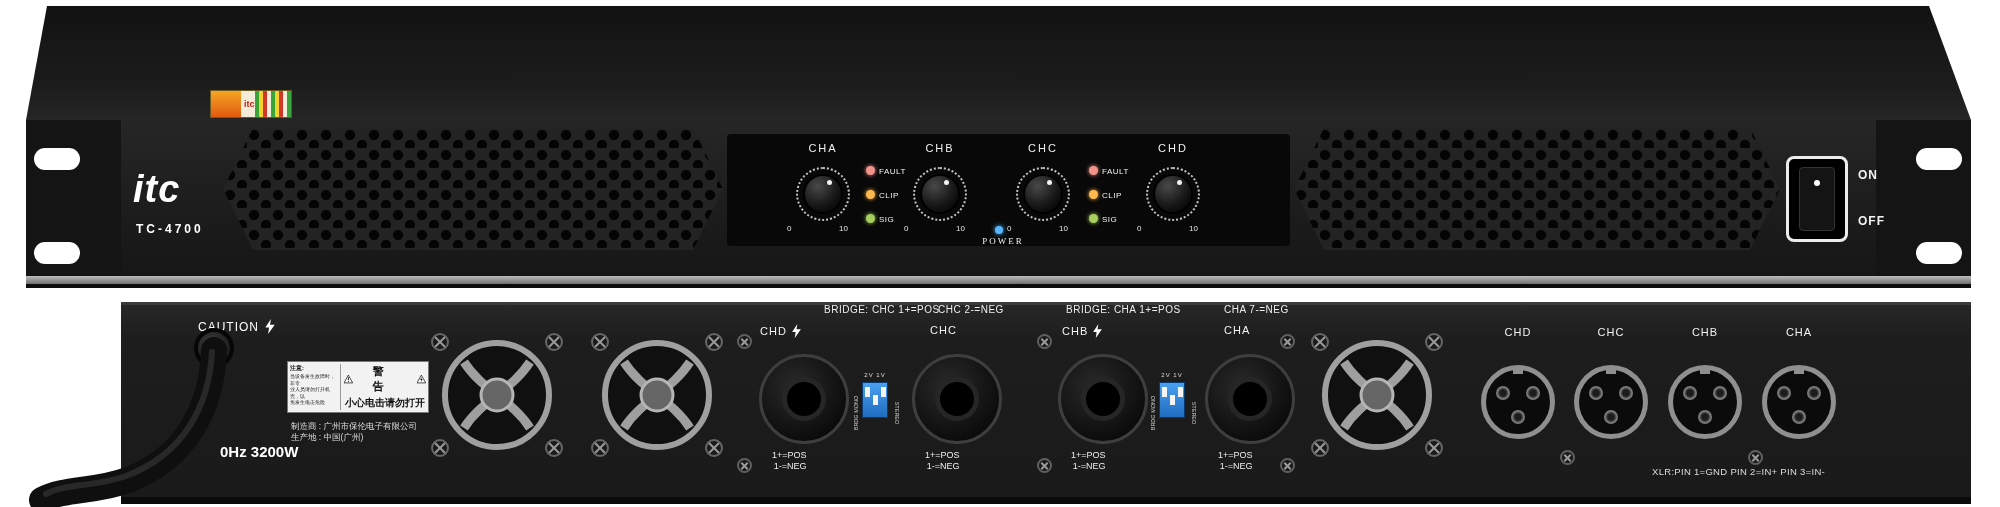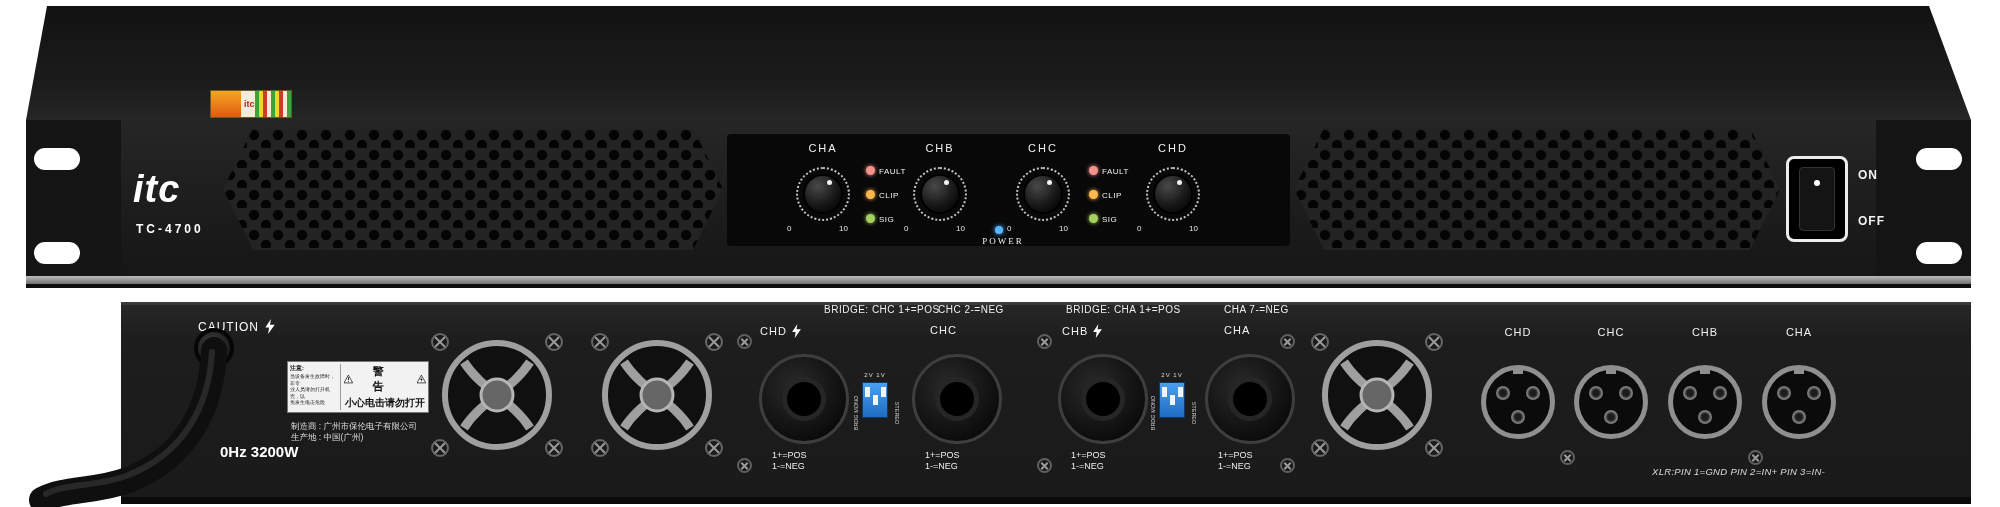--- a/index.html
+++ b/index.html
@@ -70,38 +70,38 @@
 
   .maker{left:291px;top:421px;font-size:8.5px;line-height:11px;color:#ddd;}
 
   .fan{width:150px;height:150px;}
   .bridge-text{top:304px;font-size:10px;color:#eee;letter-spacing:.5px;}
   .rear-ch{top:324px;font-size:11px;letter-spacing:1px;color:#f2f2f2;display:flex;align-items:center;gap:5px;}
   .speakon{width:90px;height:90px;border-radius:50%;background:radial-gradient(circle at 40% 35%,#2a2a2a,#0b0b0b 75%);
     border:3px solid #3e3e3e;box-sizing:border-box;}
   .speakon-inner{position:absolute;left:50%;top:50%;width:44px;height:44px;margin:-22px 0 0 -22px;border-radius:50%;
     background:#000;border:5px solid #262626;box-sizing:border-box;}
-  .pins{top:450px;font-size:9px;line-height:11px;color:#eee;}
+  .pins{top:450px;font-size:9px;line-height:11px;color:#eee;text-align:right;}
 
   .dip{width:44px;height:80px;}
   .dip-top{position:absolute;left:0;top:0;width:100%;text-align:center;font-size:6px;color:#ddd;letter-spacing:1px;}
   .dip-block{position:absolute;left:9px;top:10px;width:26px;height:36px;background:linear-gradient(180deg,#4aa0f0,#1f6cc0);
     border:1px solid #083a70;display:flex;gap:3px;justify-content:center;padding-top:4px;box-sizing:border-box;}
   .nub{width:5px;height:10px;background:#f4f4f4;}
   .nub.mid{margin-top:8px;}
   .dip-side{position:absolute;font-size:5.5px;color:#ccc;white-space:nowrap;}
   .dip-side.l{left:-14px;top:38px;transform:rotate(-90deg);}
   .dip-side.r{right:-12px;top:38px;transform:rotate(90deg);}
 
   .xlr-label{top:326px;width:48px;text-align:center;font-size:11px;letter-spacing:1px;color:#f2f2f2;}
   .xlr{width:74px;height:74px;border-radius:50%;background:#0b0b0b;border:5px solid #8f8f8f;box-sizing:border-box;}
   .xlr-hole{position:absolute;width:14px;height:14px;border-radius:50%;
     background:radial-gradient(circle,#1c1c1c 32%,#808080 60%,#555 100%);}
   .xlr-tab{position:absolute;left:27px;top:-2px;width:10px;height:6px;background:#8f8f8f;}
-  .xlr-note{left:1652px;top:466px;font-size:9.5px;color:#ddd;letter-spacing:.3px;font-style:italic;}
+  .xlr-note{left:1652px;top:466px;font-size:9.5px;color:#ddd;letter-spacing:.3px;}
 
   .screw{width:15px;height:15px;border-radius:50%;background:#181818;border:2px solid #606060;box-sizing:border-box;}
   .screw::before,.screw::after{content:"";position:absolute;left:1px;top:4.5px;width:9px;height:2px;background:#9a9a9a;}
   .screw::before{transform:rotate(45deg);}
   .screw::after{transform:rotate(-45deg);}
 
   svg.cord{left:0;top:0;pointer-events:none;z-index:6;}
 </style>
 </head>
 <body>

